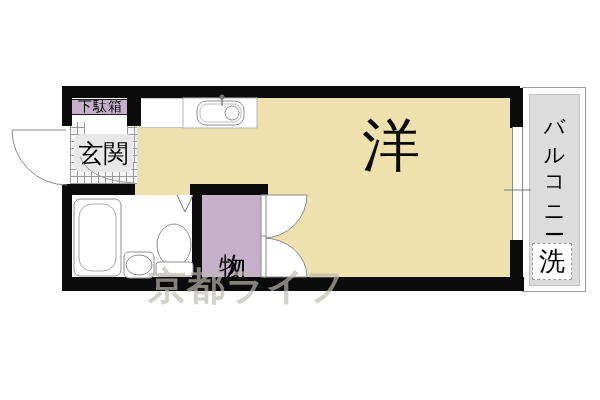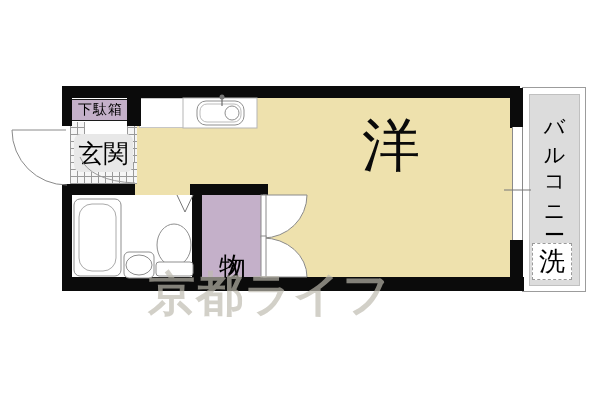--- a/index.html
+++ b/index.html
@@ -10,21 +10,21 @@
   .room-fill{background:var(--room-fill,#eee1ad);}
   .closet{background:var(--closet-fill,#c4b0c9);}
   
   .main-room{left:135px;top:98px;width:378px;height:180px;z-index:1;}
   .room-label{left:311px;top:116px;width:160px;display:flex;flex-direction:column;align-items:center;gap:14px;z-index:5;color:#0a0a0a;}
   .room-label .l1{font-size:58px;line-height:1;}
   .room-label .l2{font-size:61px;line-height:1;}
   
   .kitchen-strip{left:139px;top:98px;width:118px;height:30px;background:#fff;border:1px solid #c6c6c6;box-sizing:border-box;z-index:3;}
   
-  .shoe-cabinet{left:70px;top:99px;width:61px;height:22px;border:1px solid #1c1c1c;box-sizing:border-box;display:flex;align-items:center;justify-content:center;font-size:14px;letter-spacing:1px;color:#000;z-index:4;}
+  .shoe-cabinet{left:70px;top:99px;width:61px;height:16px;border:1px solid #1c1c1c;box-sizing:border-box;display:flex;align-items:center;justify-content:center;font-size:14px;letter-spacing:1px;color:#000;z-index:4;}
   
   .entrance{left:70px;top:122px;width:67px;height:62px;background:#fff;z-index:3;}
   .tile{position:absolute;background-color:#f6f6f6;background-image:repeating-linear-gradient(0deg,#9a9a9a 0 1px,transparent 1px 7px),repeating-linear-gradient(90deg,#9a9a9a 0 1px,transparent 1px 7px);z-index:3;}
   .tile-left{left:70px;top:122px;width:15px;height:62px;}
   .tile-right{left:127px;top:122px;width:10px;height:62px;}
   .tile-bottom{left:70px;top:163px;width:67px;height:21px;}
   .entrance-label{left:74px;top:134px;width:59px;height:38px;background:#e8e8e8;display:flex;align-items:center;justify-content:center;font-size:25px;color:#000;z-index:6;border-radius:7px;}
   
   .bathroom{left:72px;top:195px;width:120px;height:82px;background:#fff;z-index:3;}
   
@@ -34,21 +34,21 @@
   
   .balcony-outer{left:522px;top:87px;width:64px;height:205px;background:#fff;border:1px solid #9c9c9c;box-sizing:border-box;z-index:2;}
   .balcony-inner{left:529px;top:94px;width:51px;height:192px;background:var(--balcony-fill,#dcdcdc);border:1px solid #c0c0c0;box-sizing:border-box;z-index:3;display:flex;justify-content:center;}
   .balcony-inner .vtext{margin-top:8px;font-size:21px;letter-spacing:6px;}
   .laundry-box{left:532px;top:243px;width:40px;height:37px;background:#fff;border:1px dashed #9a9a9a;box-sizing:border-box;display:flex;align-items:center;justify-content:center;font-size:26px;color:#000;z-index:6;}
   
   .window-frame{left:512px;top:127px;width:11px;height:113px;background:#fff;border-left:1px solid #8a8a8a;border-right:1px solid #8a8a8a;box-sizing:border-box;z-index:12;}
   
   .fixtures{left:0;top:0;width:600px;height:400px;z-index:15;pointer-events:none;}
   
-  .watermark{left:148px;top:270px;font-size:47px;font-weight:bold;line-height:1;color:var(--watermark,rgba(188,186,174,0.68));letter-spacing:1px;z-index:60;white-space:nowrap;}
+  .watermark{left:148px;top:270px;font-size:38px;font-weight:bold;line-height:1;color:var(--watermark,rgba(188,186,174,0.68));letter-spacing:1px;z-index:60;white-space:nowrap;font-family:Liberation Mono, monospace;}
 </style>
 </head>
 <body>
 
 <div id="canvas">
 
   <div class="abs main-room room-fill"></div>
   <div class="abs kitchen-strip"></div>
   <div class="abs bathroom"></div>
 

